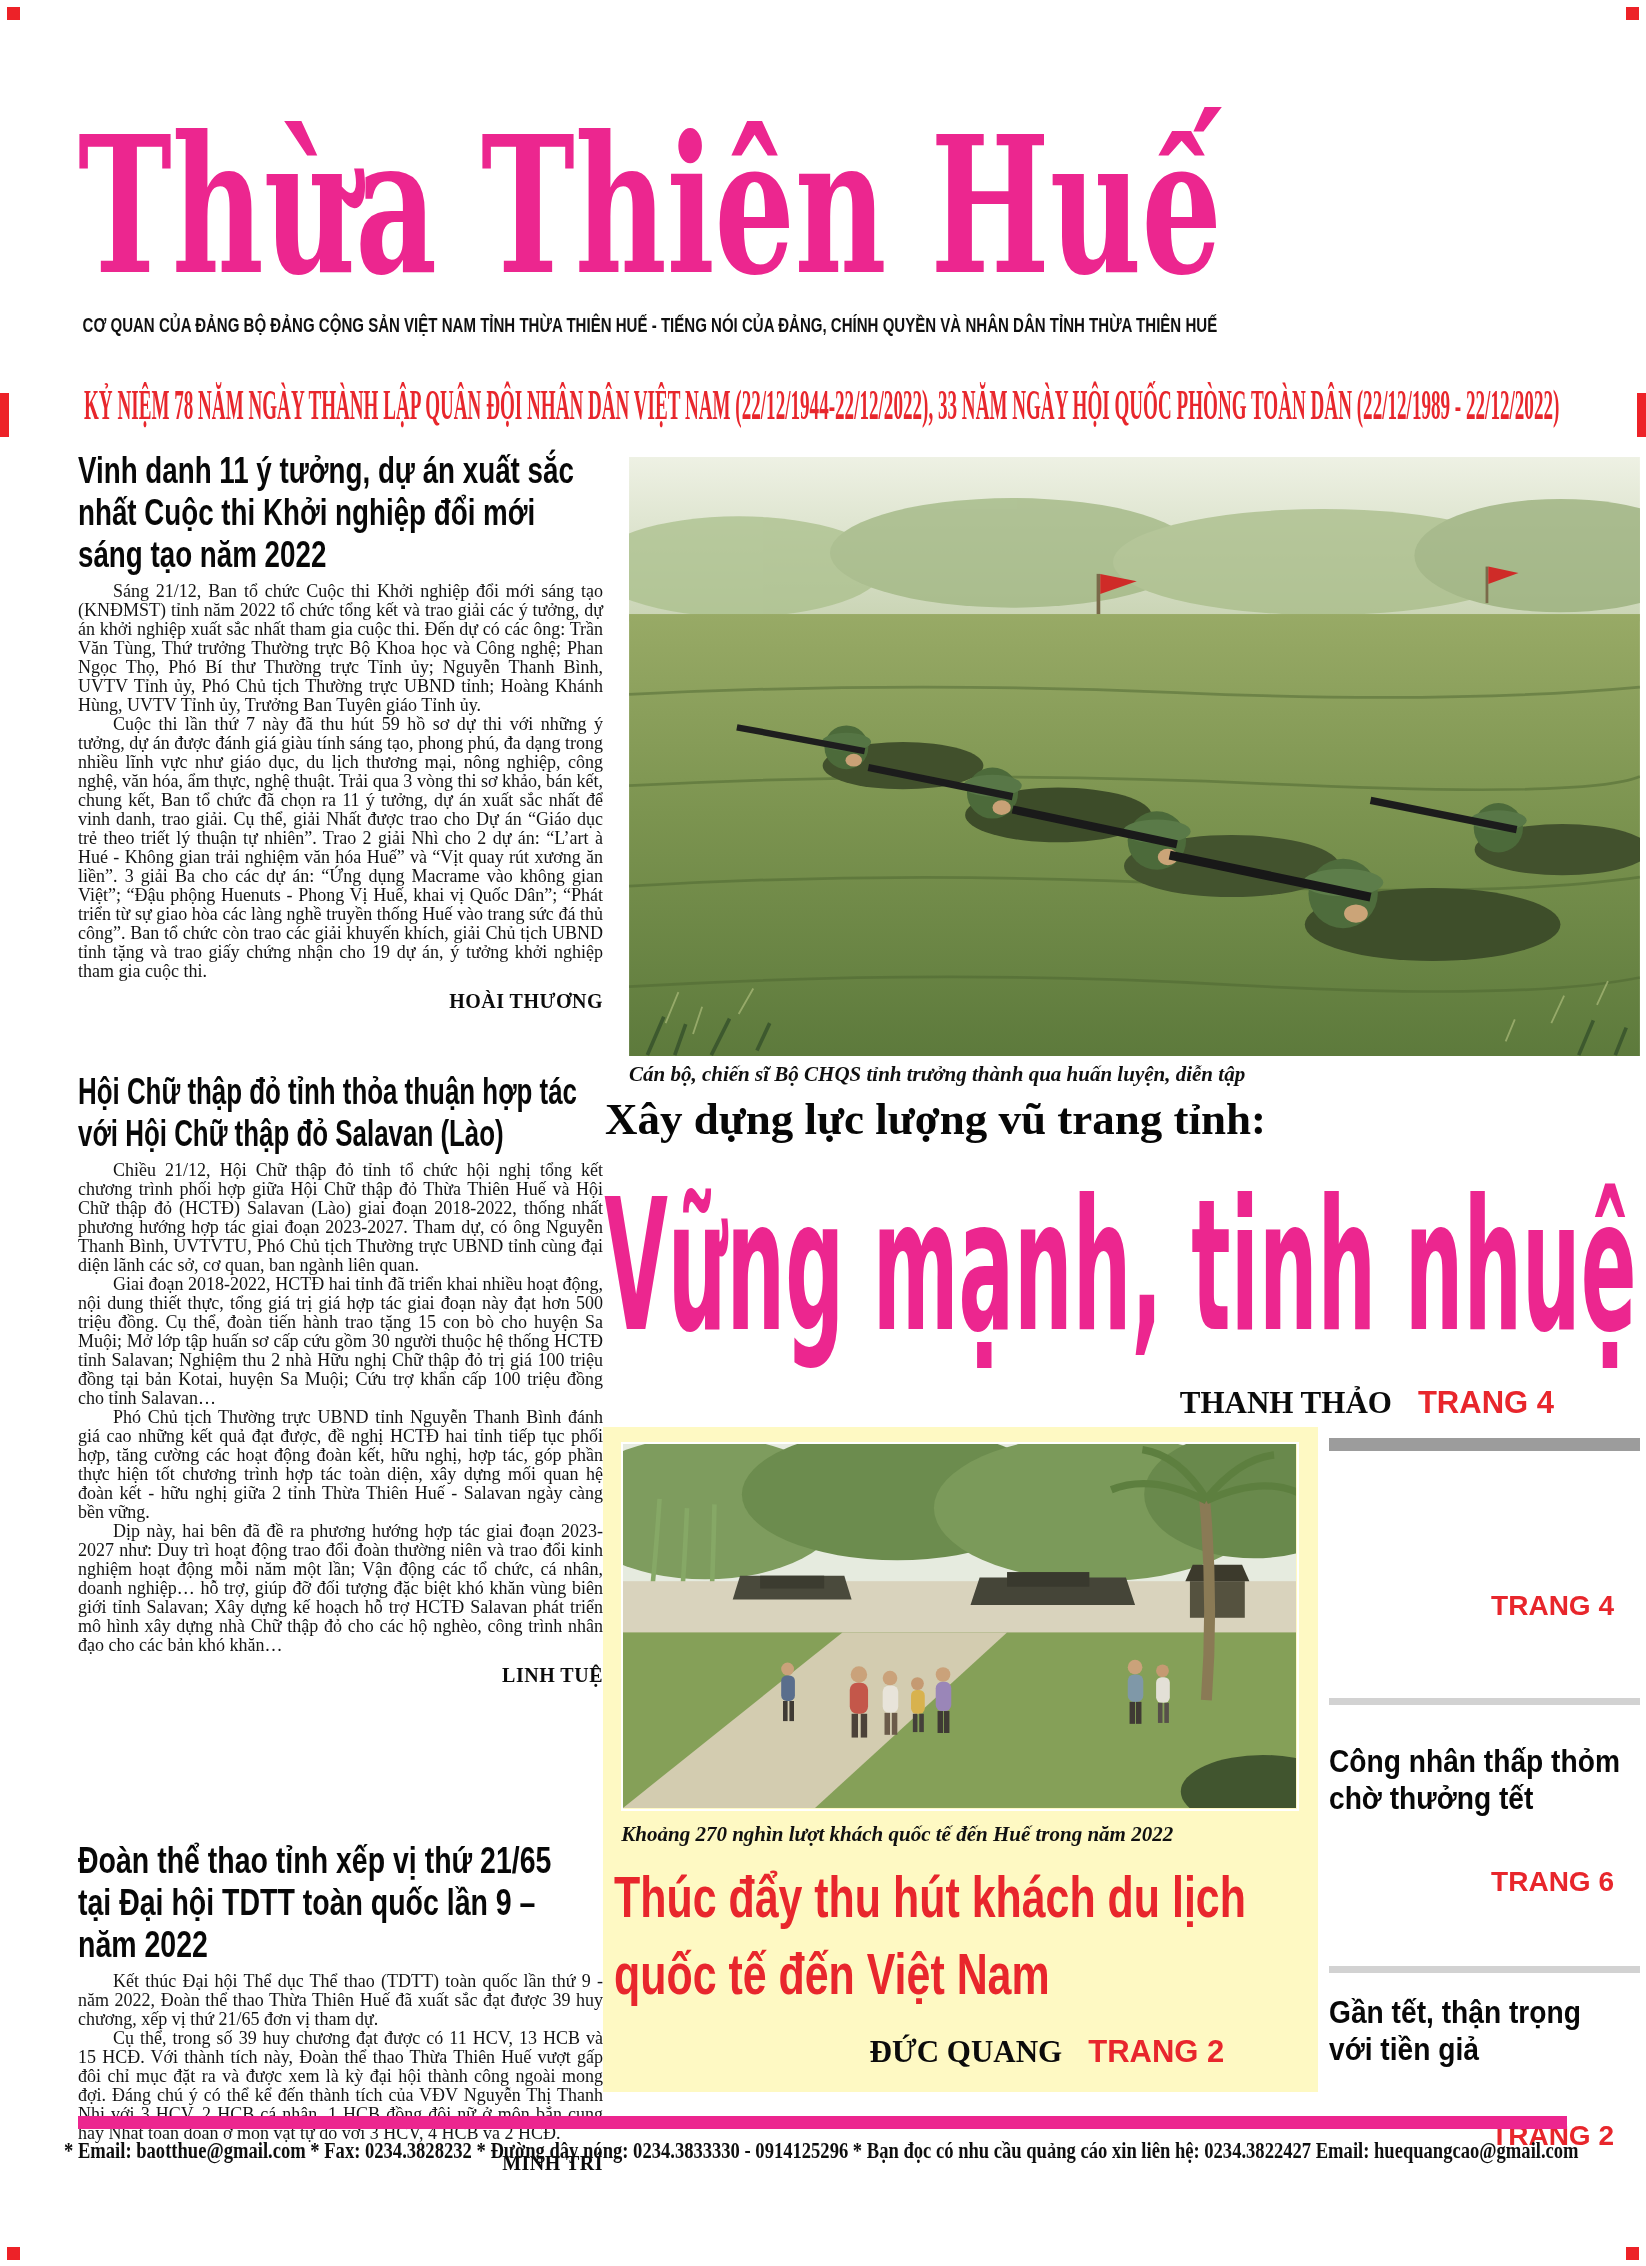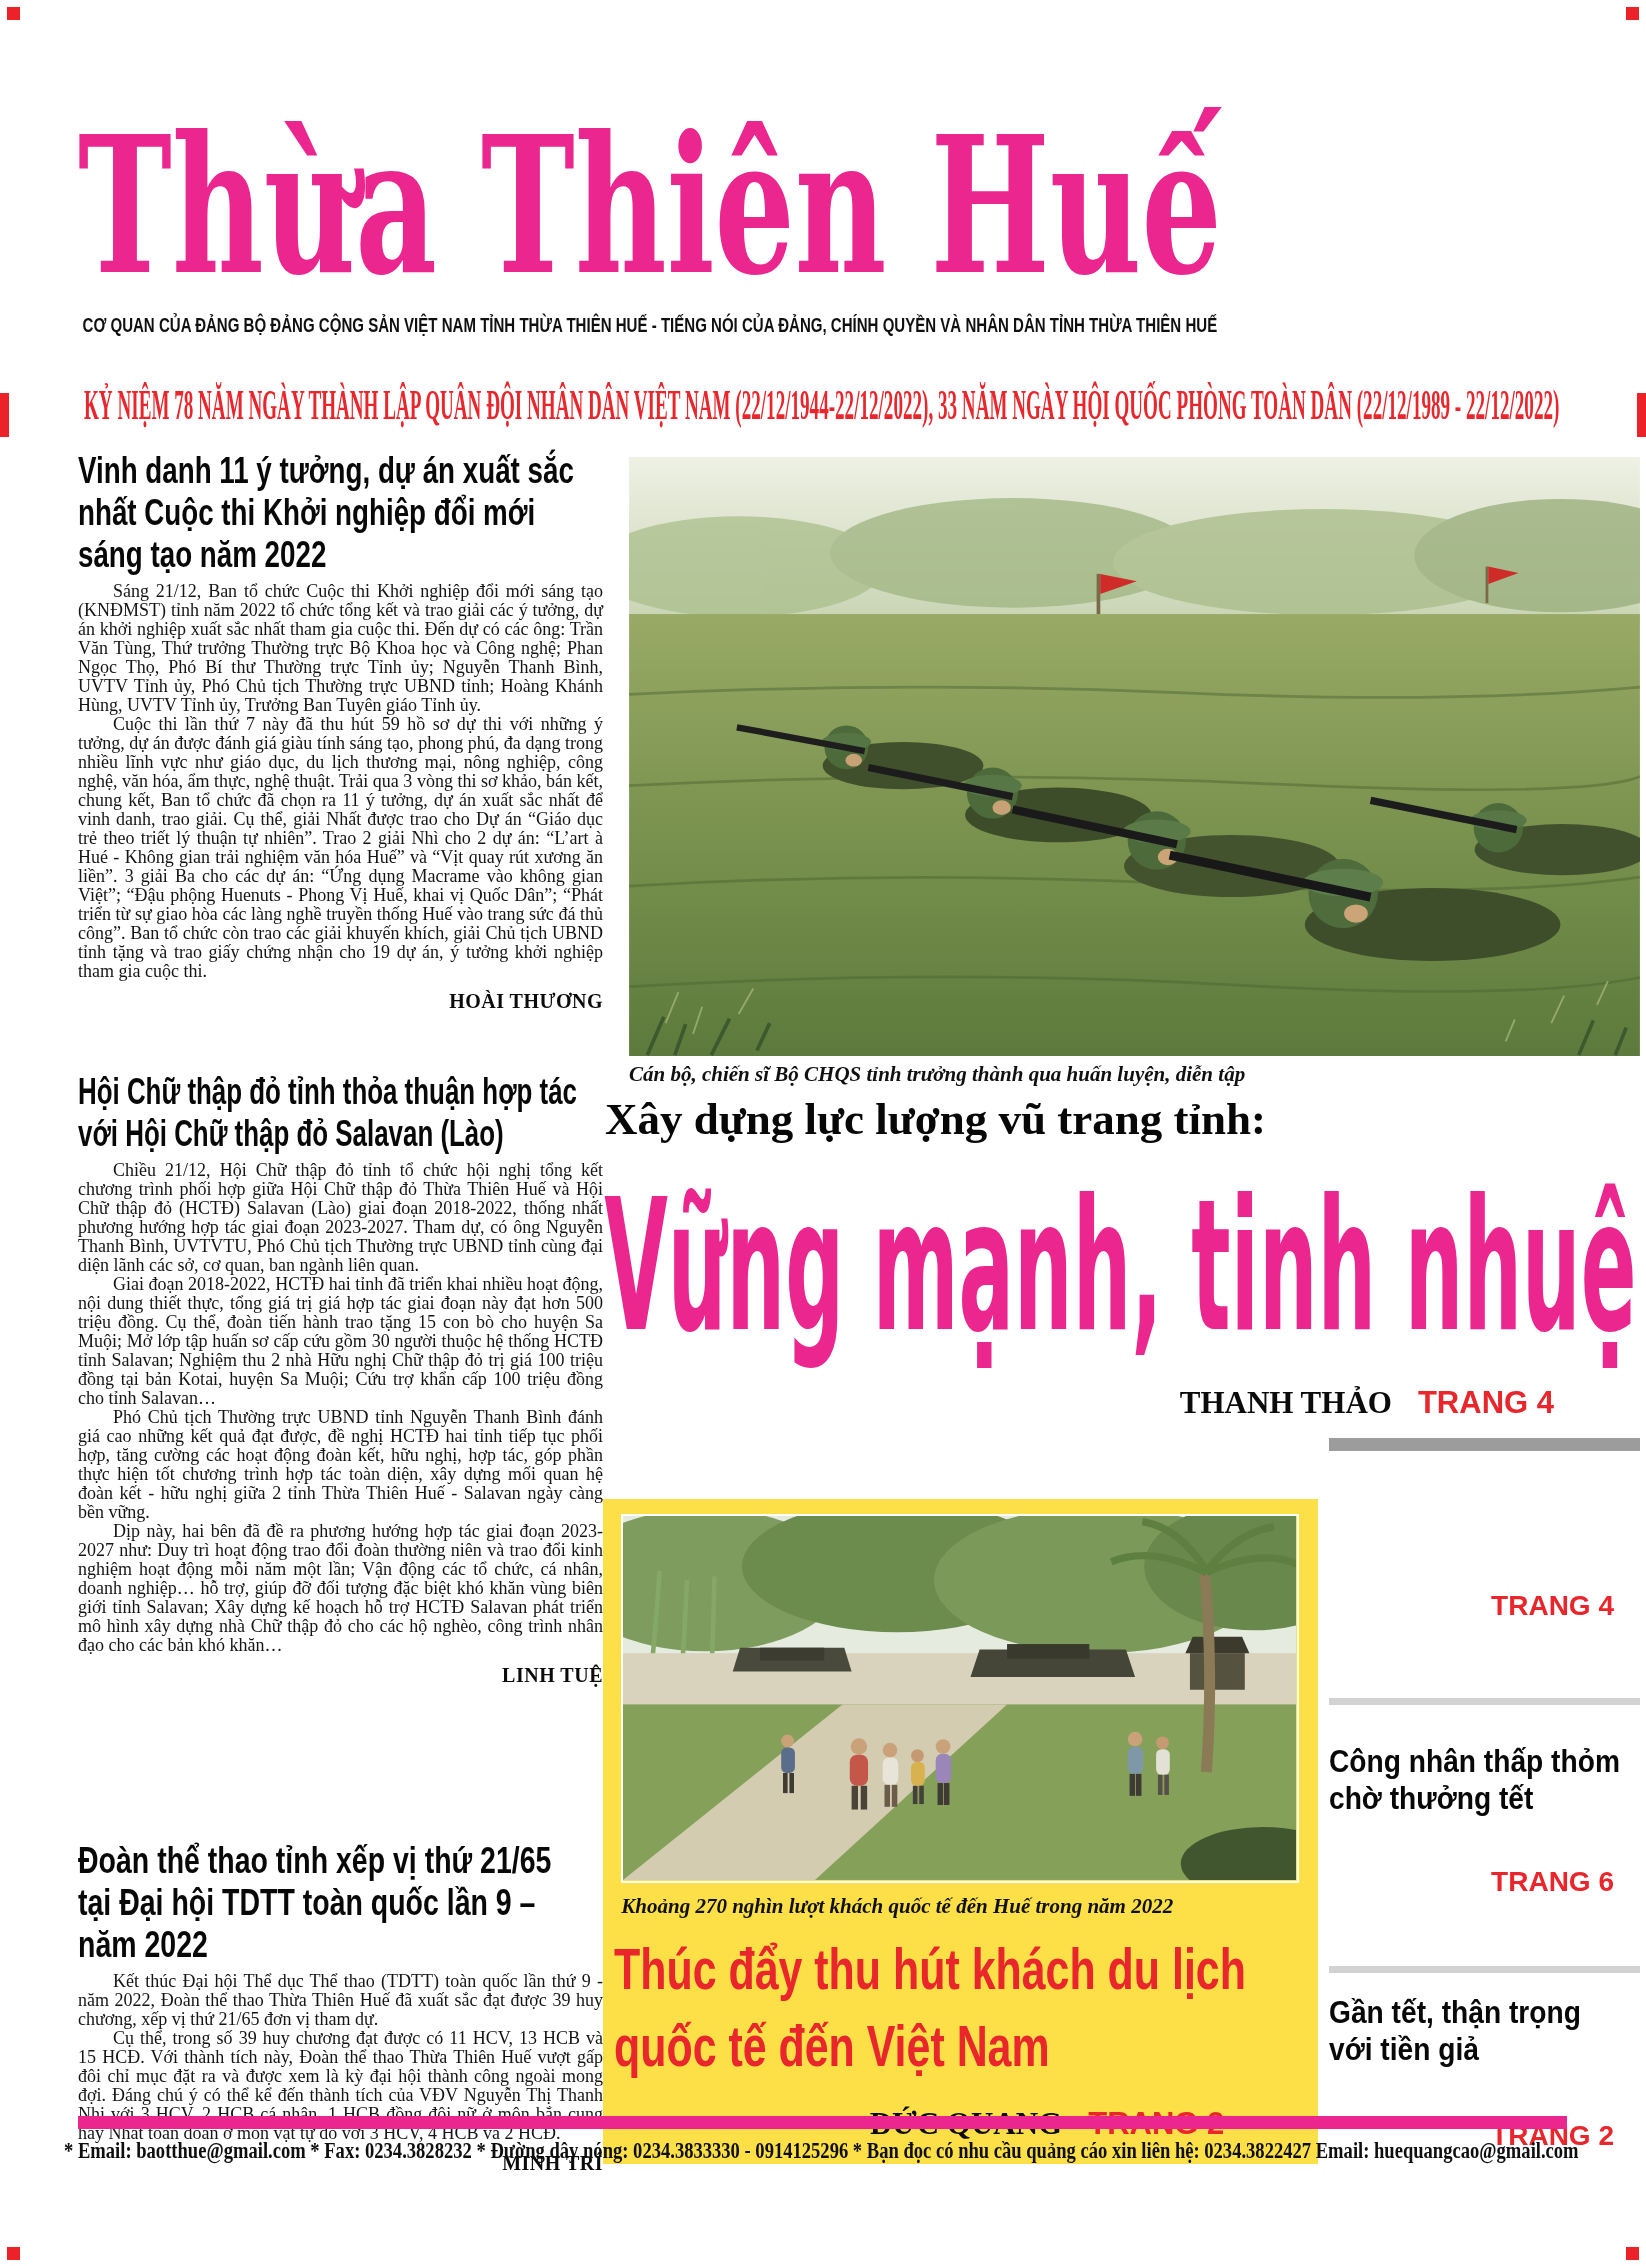--- a/index.html
+++ b/index.html
@@ -43,21 +43,21 @@
   .graybar{position:absolute;background:#9c9c9c;}
   .sep{position:absolute;background:#d2d2d2;}
 
   
   .side-item{position:absolute;left:1329px;width:311px;}
   .shl{font-family:"Liberation Sans",sans-serif;font-weight:bold;font-size:32px;line-height:37px;
        white-space:nowrap;transform:scaleX(.88);transform-origin:left center;color:#080808;}
   .side-ref{position:absolute;left:1329px;width:285px;text-align:right;font-size:28px;}
 
   
-  .graybox{position:absolute;left:603px;top:1499px;width:715px;height:665px;background:#fde047;}
+  .graybox{position:absolute;left:603px;top:1427px;width:715px;height:665px;background:#fef9c3;}
   .redhl{font-family:"Liberation Sans",sans-serif;font-weight:bold;font-size:58px;line-height:77px;
          color:#e8262c;white-space:nowrap;transform:scaleX(.74);transform-origin:left center;}
 
   
   .footbar{position:absolute;left:78px;top:2116px;width:1489px;height:12.8px;background:#ec268f;}
   .footer-svg text{font-family:"Liberation Serif",serif;font-weight:bold;fill:#0e0e0e;}
 </style>
 </head>
 <body>
 

